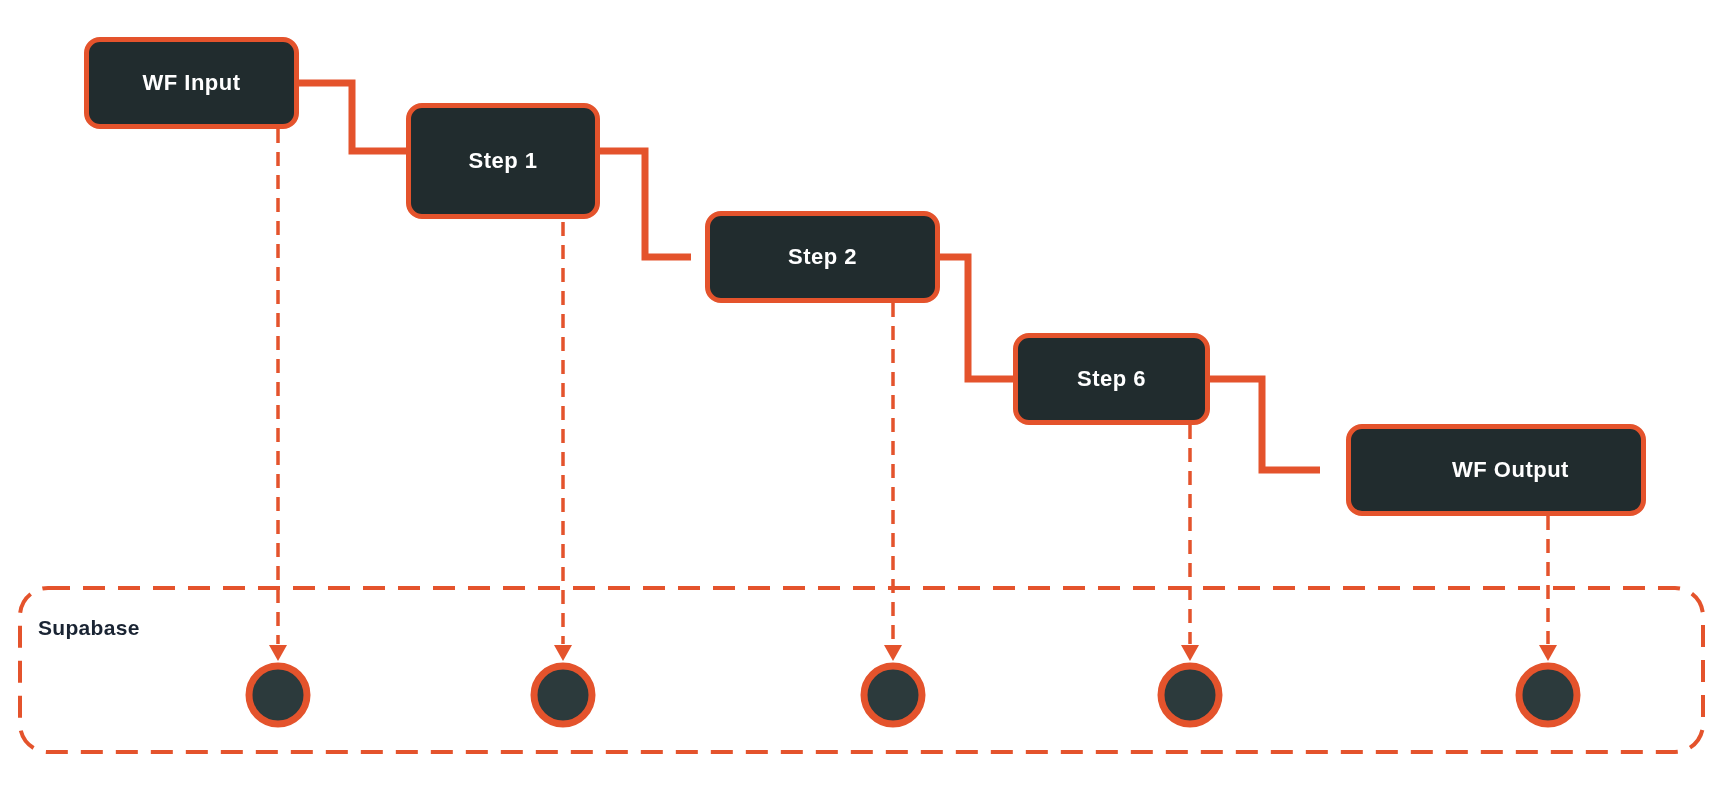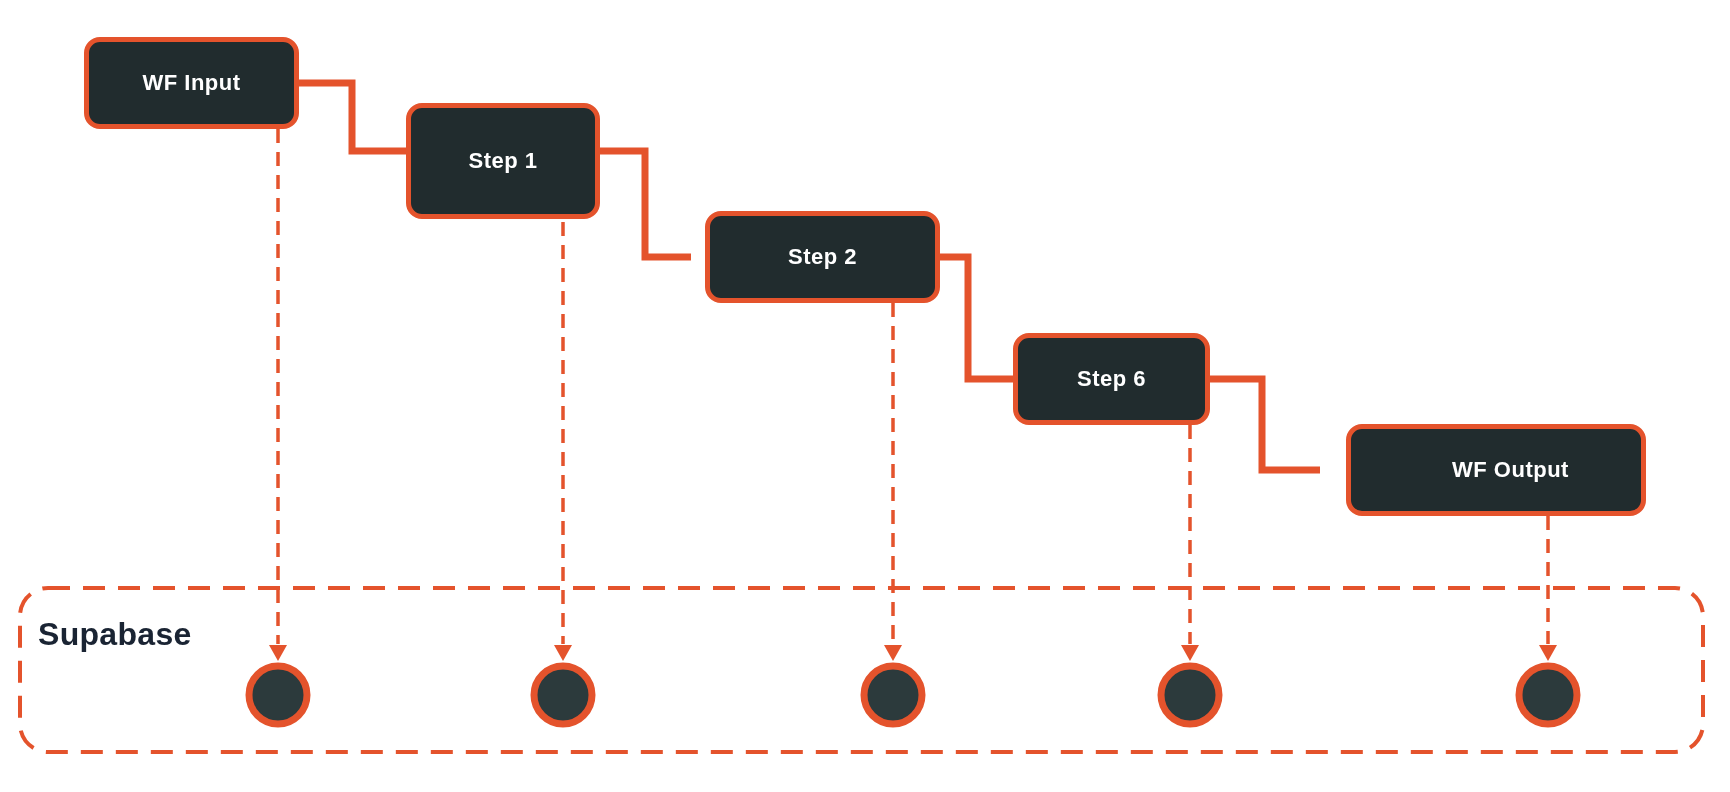--- a/index.html
+++ b/index.html
@@ -69,21 +69,21 @@
     justify-content: center;
     letter-spacing: 0.5px;
   }
 
   .container-label {
     position: absolute;
     z-index: 2;
     left: 38px;
     top: 616px;
     color: var(--label-text);
-    font-size: 32px;
+    font-size: 21px;
     font-weight: bold;
     letter-spacing: 0.3px;
   }
 </style>
 </head>
 <body>
 
 <div class="canvas">
 
   <svg class="wires" viewBox="0 0 1730 792">

